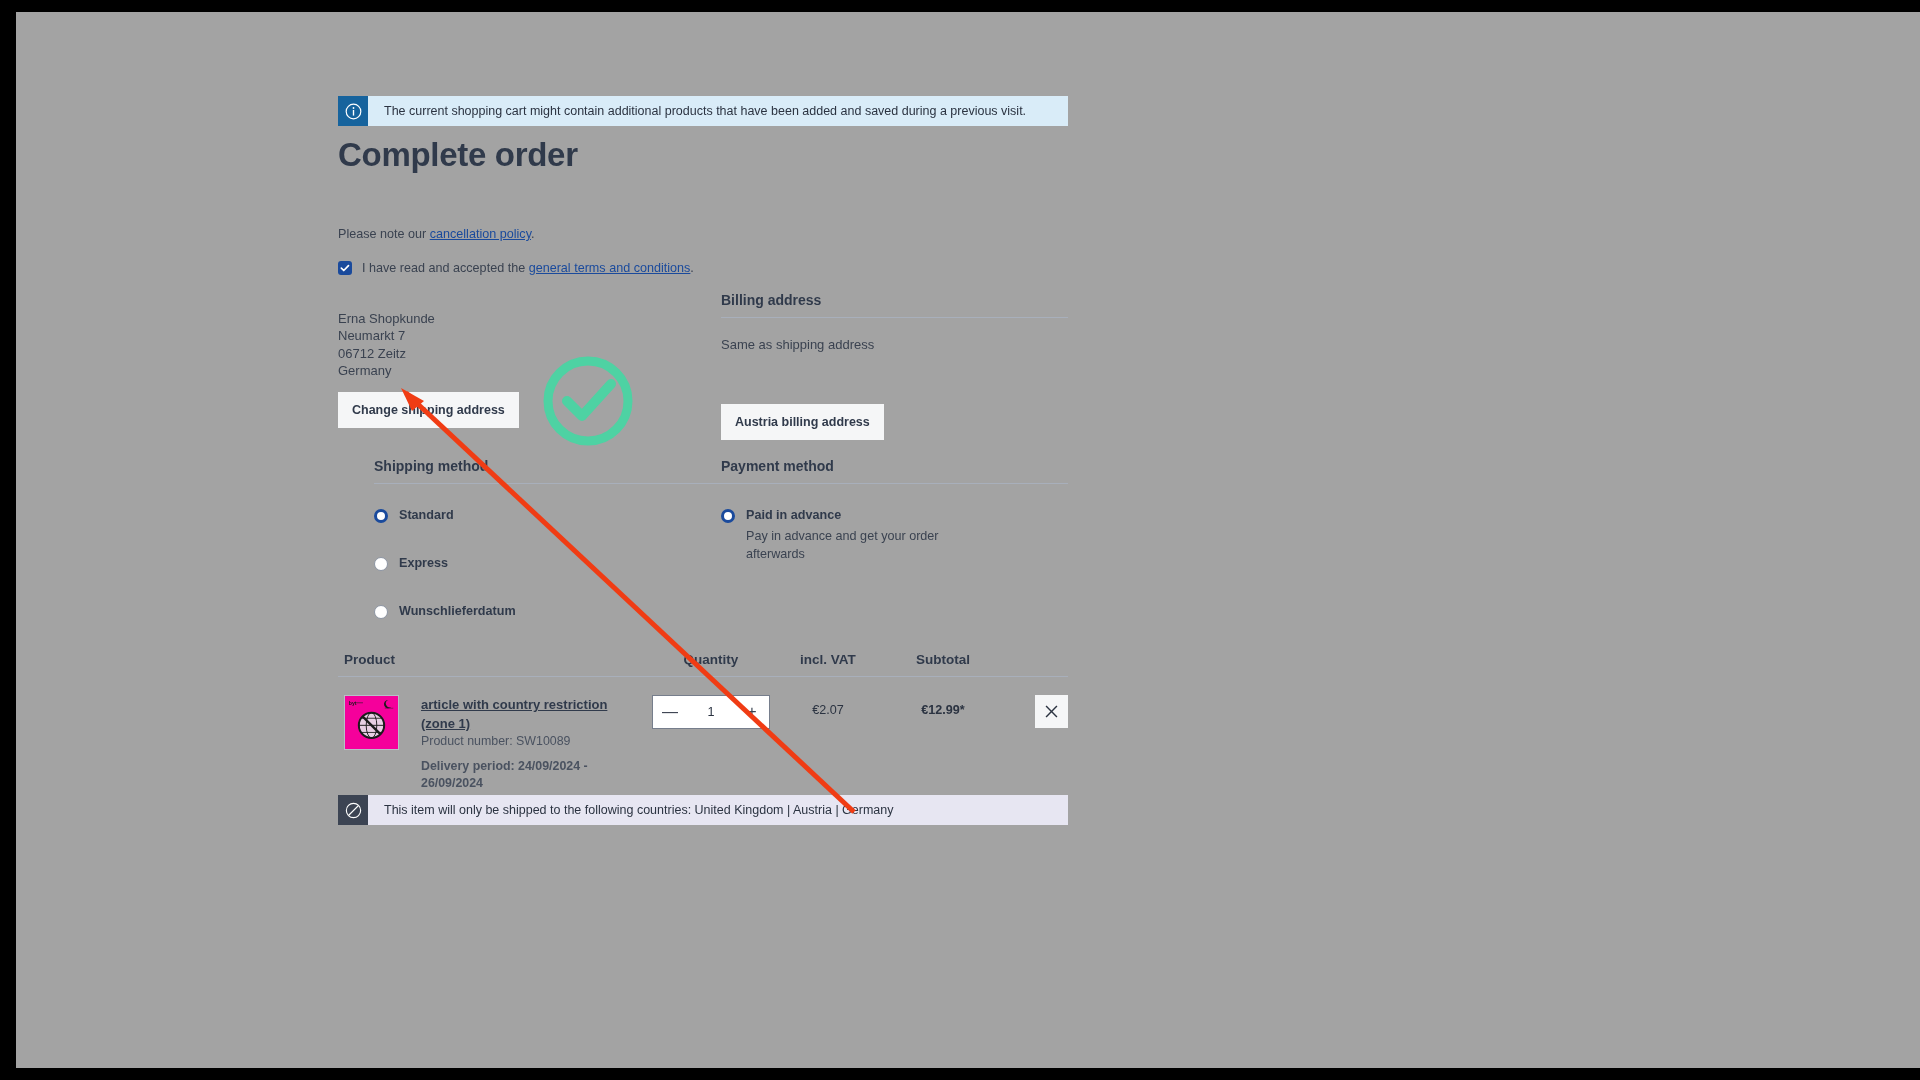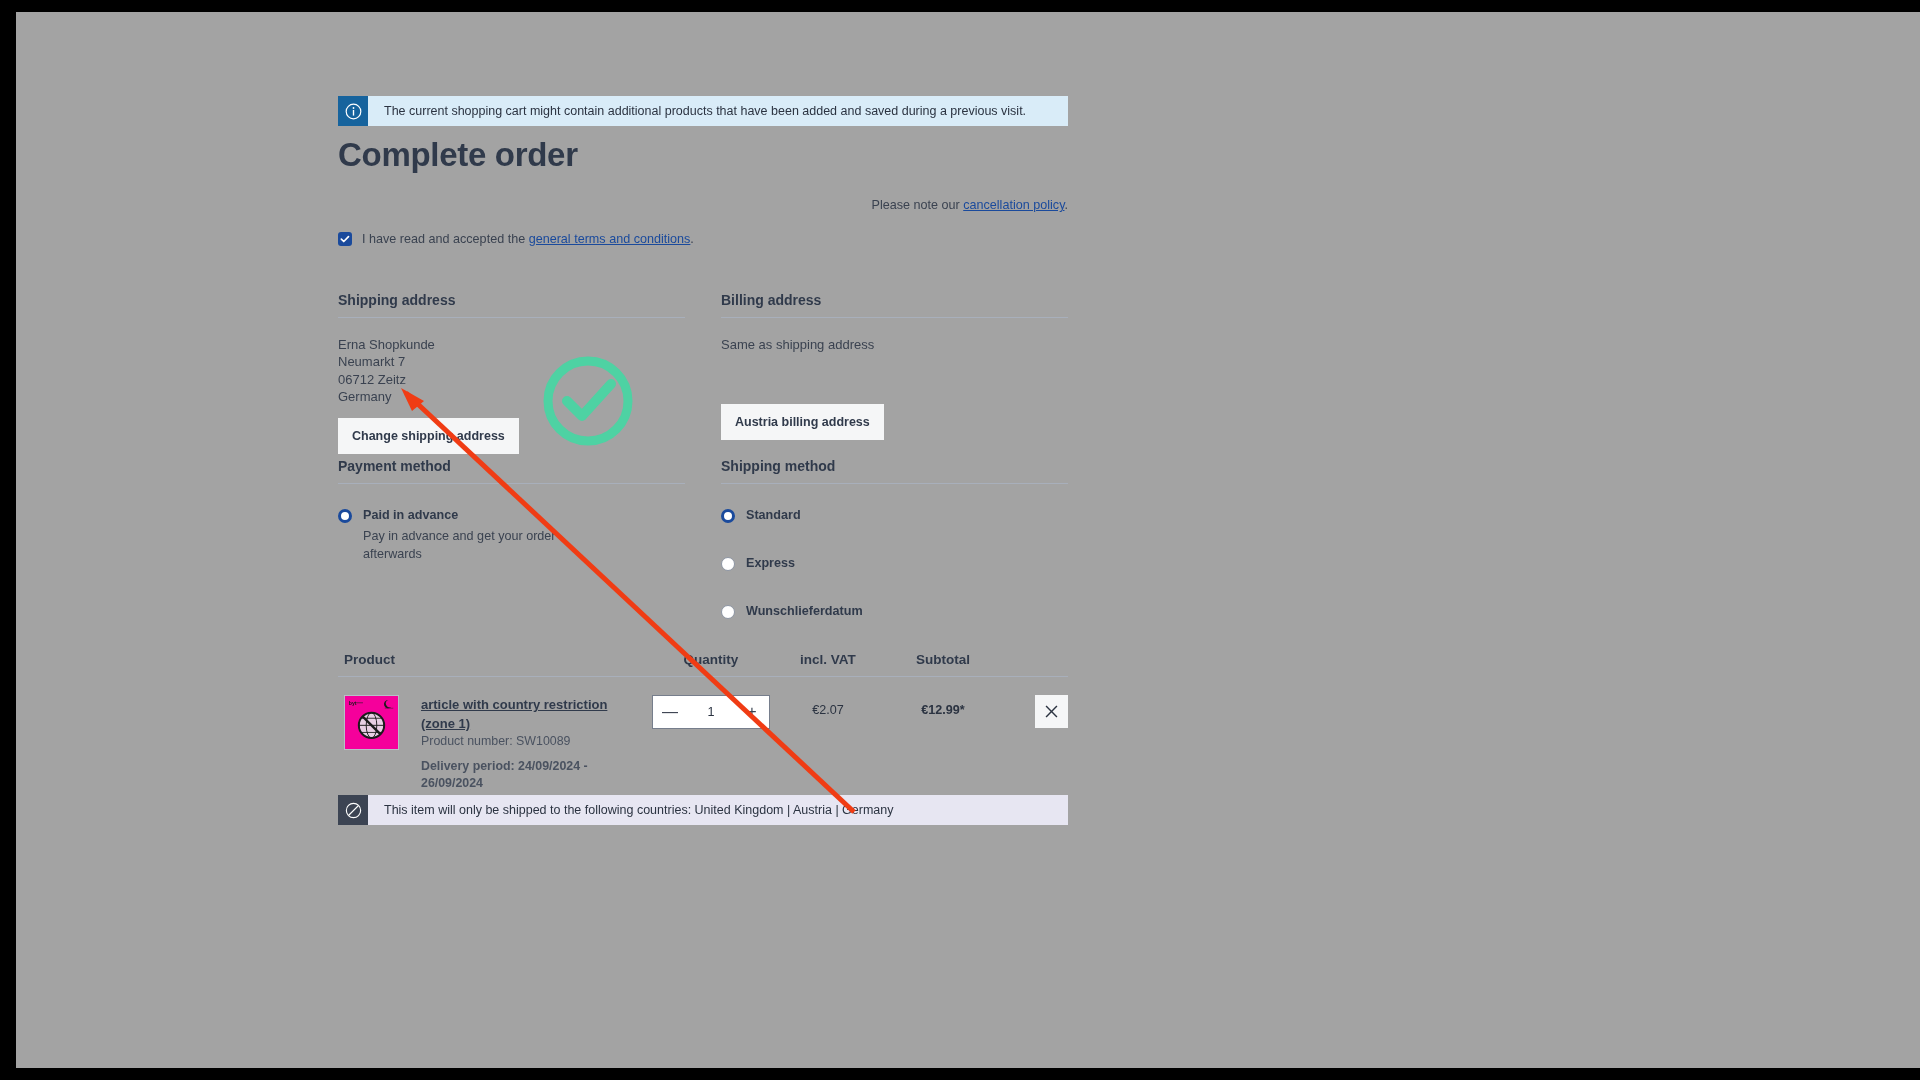--- a/index.html
+++ b/index.html
@@ -31,21 +31,21 @@
   .h1{
     position:absolute;left:322px;top:124px;
     font-size:33px;font-weight:bold;color:#303a4b;letter-spacing:-0.3px;
   }
   .sec-head{
     font-size:14px;font-weight:bold;color:#303a4b;
     padding-bottom:9px;border-bottom:1px solid #a8afbb;
   }
 
   .terms-block{position:absolute;left:322px;top:182px;width:730px;}
-  .terms-note{margin-top:4px;font-size:12.6px;color:#3a4250;text-align:right;}
+  .terms-note{margin-top:33px;font-size:12.6px;color:#3a4250;}
   a.lnk{color:#1a4a9c;text-decoration:underline;}
 
   .cb-row{margin-top:20px;display:flex;align-items:center;}
   .cbox{
     width:14px;height:14px;min-width:14px;border-radius:3px;background:#1a4a9c;
     display:flex;align-items:center;justify-content:center;margin-right:10px;
   }
   .cb-label{font-size:12.6px;color:#3a4250;}
 
   
@@ -151,64 +151,63 @@
         <svg width="10" height="10" viewBox="0 0 12 12">
           <path d="M1.6 6.1 L4.5 9 L10.2 3.1" fill="none" stroke="#ffffff" stroke-width="2" stroke-linecap="round" stroke-linejoin="round"></path>
         </svg>
       </span>
       <span class="cb-label"><span>I have read and accepted the </span><a class="lnk" href="#">general terms and conditions</a><span>.</span></span>
     </div>
   </div>
 
   <div class="grid" style="top:280px;">
     <div class="gcol">
-      <div class="sec-head">Shipping address</div>
       <div class="addr">
         <div>Erna Shopkunde</div>
         <div>Neumarkt 7</div>
         <div>06712 Zeitz</div>
         <div>Germany</div>
       </div>
       <button class="btn-gray">Change shipping address</button>
     </div>
 
     <div class="gcol right">
       <div class="sec-head">Billing address</div>
       <div class="addr">Same as shipping address</div>
       <button class="btn-gray" style="margin-top:51px;">Austria billing address</button>
     </div>
   </div>
 
   <div class="grid" style="top:446px;">
+    <div class="gcol right">
+      <div class="sec-head">Shipping method</div>
+
+      <div class="radio-row">
+        <span class="radio on"></span>
+        <span class="r-label">Standard</span>
+      </div>
+      <div class="radio-row" style="margin-top:33px;">
+        <span class="radio off"></span>
+        <span class="r-label">Express</span>
+      </div>
+      <div class="radio-row" style="margin-top:33px;">
+        <span class="radio off"></span>
+        <span class="r-label">Wunschlieferdatum</span>
+      </div>
+    </div>
+
     <div class="gcol">
       <div class="sec-head">Payment method</div>
 
       <div class="radio-row">
         <span class="radio on"></span>
         <span class="r-label">
           <span>Paid in advance</span>
           <div class="r-desc">Pay in advance and get your order afterwards</div>
         </span>
-      </div>
-    </div>
-
-    <div class="gcol right">
-      <div class="sec-head">Shipping method</div>
-
-      <div class="radio-row">
-        <span class="radio on"></span>
-        <span class="r-label">Standard</span>
-      </div>
-      <div class="radio-row" style="margin-top:33px;">
-        <span class="radio off"></span>
-        <span class="r-label">Express</span>
-      </div>
-      <div class="radio-row" style="margin-top:33px;">
-        <span class="radio off"></span>
-        <span class="r-label">Wunschlieferdatum</span>
       </div>
     </div>
   </div>
 
   <div class="table" style="top:640px;">
     <div class="thead">
       <div class="th c-prod">Product</div>
       <div class="th c-qty">Quantity</div>
       <div class="th c-vat">incl. VAT</div>
       <div class="th c-sub">Subtotal</div>

